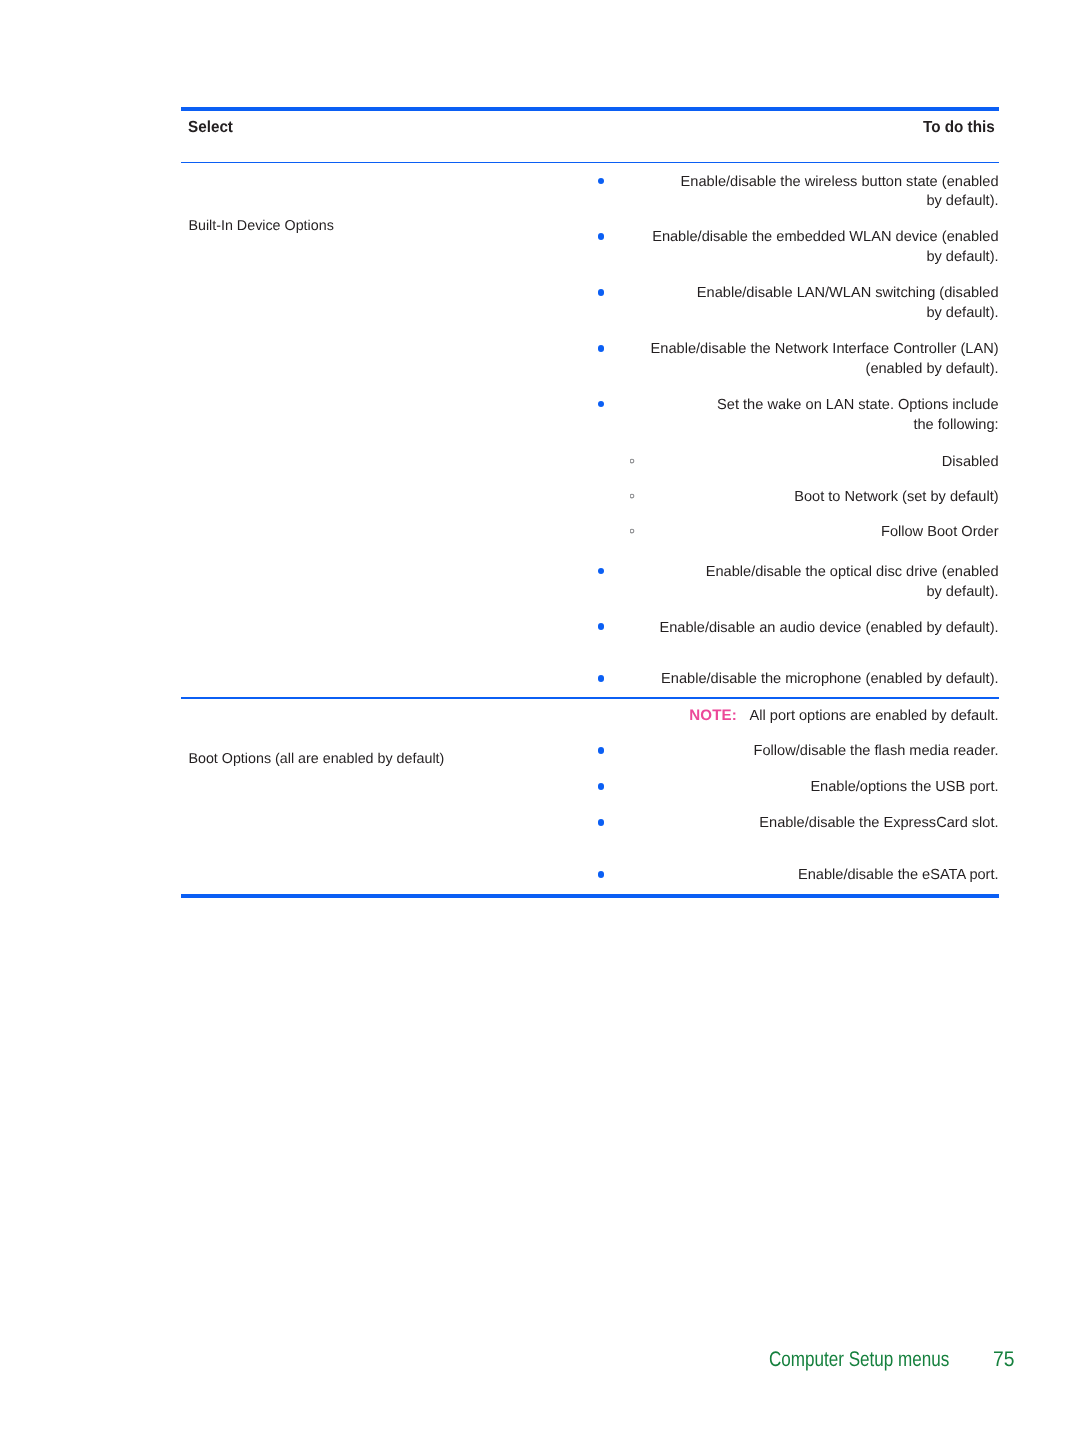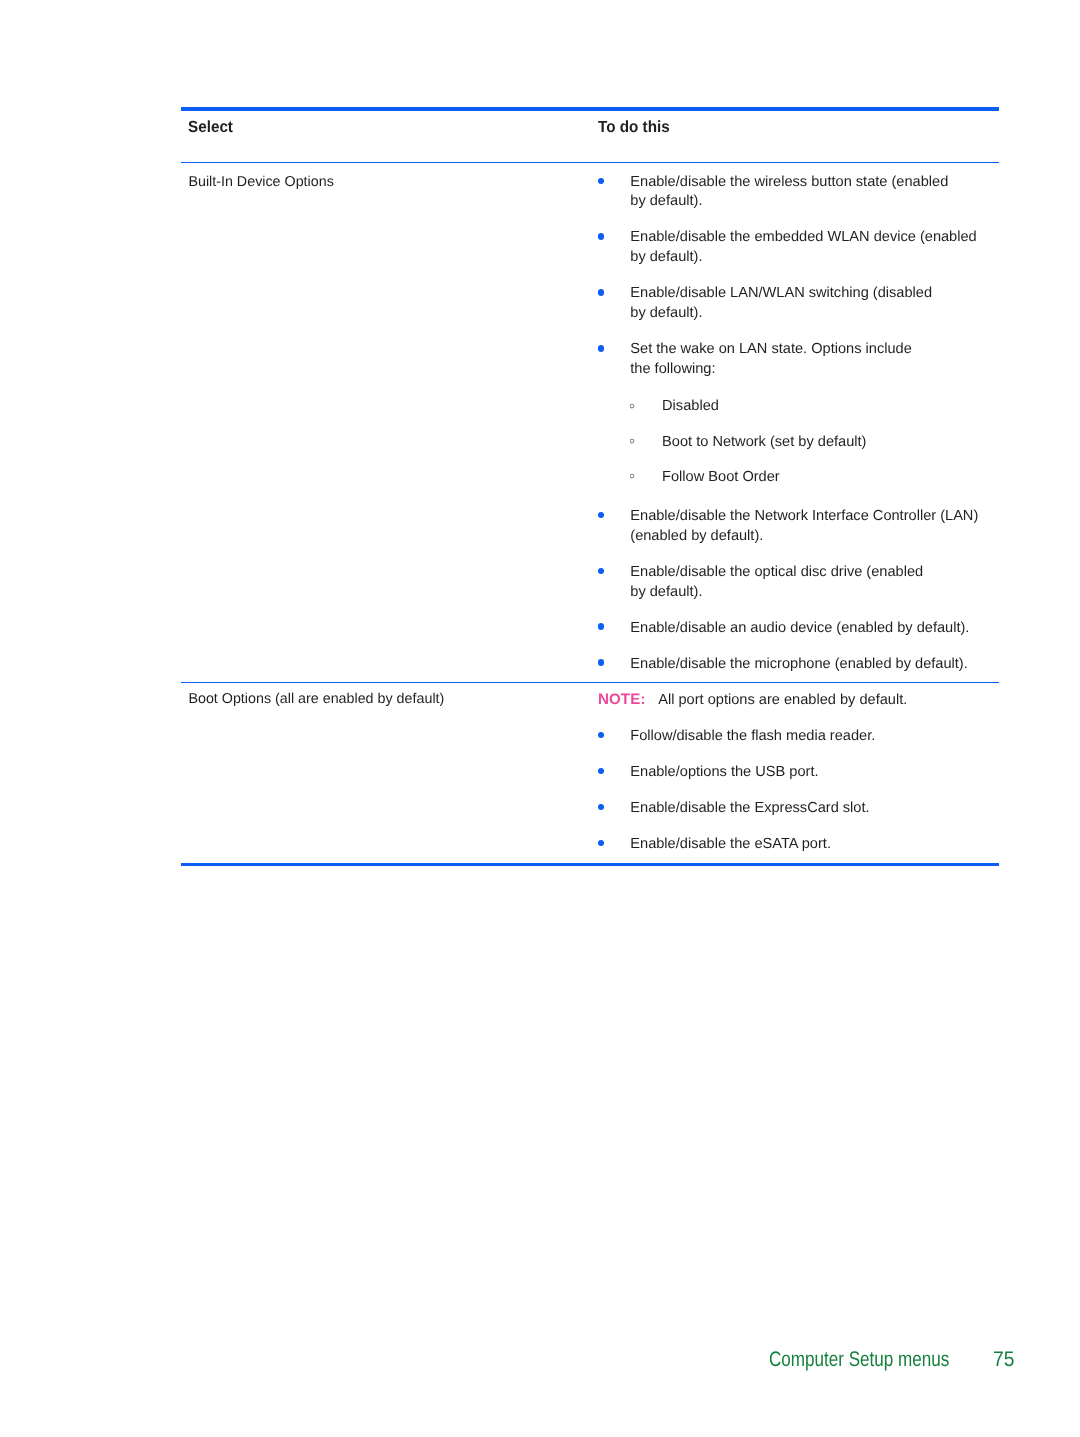--- a/index.html
+++ b/index.html
@@ -16,38 +16,38 @@
 
   
   .tbl { position:absolute; left:181px; top:107.1px; width:817.6px; }
   .rule-top    { height:3.5px; background:#0b5ff4; }
   .rule-head   { height:1.8px; background:#0b5ff4; }
   .rule-row    { height:1.6px; background:#0b5ff4; }
   .rule-bottom { height:3.5px; background:#0b5ff4; }
 
   .row { display:flex; align-items:flex-start; }
   .c1 { width:416.9px; flex:none; box-sizing:border-box; padding-left:7.4px; }
-  .c2 { flex:1 1 auto; box-sizing:border-box; padding-left:0; }
+  .c2 { flex:1 1 auto; box-sizing:border-box; padding-left:0;text-align:right; }
 
   .hdr-row .c1, .hdr-row .c2 { padding-top:7.1px; padding-bottom:25px; }
   .hdr-cell { font-weight:bold; font-size:16.1px; line-height:19px; }
   .hdr-cell > span { display:inline-block; transform:scaleX(0.948); transform-origin:0 50%; }
 
-  .body-row .c1 { padding-top:9.3px; }
+  .body-row .c1 { padding-top:9.3px;margin-top:44px; }
   .body-row .c2 { padding-top:9.2px; padding-bottom:7.2px; }
   .body-row.r2 .c1 { padding-top:6.8px; }
   .body-row.r2 .c2 { padding-top:6.6px; padding-bottom:8.2px; }
   .label { font-size:14.3px; line-height:19.8px; }
   .label > span { display:inline-block; }
 
   
   ul.b1 { list-style:none; margin:0; padding:0; }
   ul.b1 > li { position:relative; padding-left:32.4px; font-size:14.6px;
                line-height:19.8px; margin-bottom:16.2px; }
-  ul.b1 > li:last-child { margin-bottom:0; }
+  ul.b1 > li:last-child { margin-bottom:0;margin-top:32px; }
   .bul { position:absolute; left:-0.1px; top:4.9px; width:6.6px; height:6.6px;
          border-radius:50%; background:#0b5ff4; }
 
   ul.b2 { list-style:none; margin:0; padding:17.8px 0 3.4px 0; overflow:hidden; }
   ul.b2 > li { position:relative; padding-left:31.8px; font-size:14.6px;
                line-height:19.8px; margin-bottom:15.3px; }
   ul.b2 > li:last-child { margin-bottom:0; }
   .bul2 { position:absolute; left:-3.2px; top:3.1px; width:10px; height:10px; }
   .bul2 svg { display:block; }
 
@@ -79,40 +79,40 @@
     <div class="rule-head"></div>
     <div class="row body-row">
       <div class="c1">
           <div class="label"><span>Built-In Device Options</span></div>
         </div>
       <div class="c2">
         <ul class="b1">
           <li><span class="bul"></span><span>Enable/disable the wireless button state (enabled<br>by default).</span></li>
           <li><span class="bul"></span><span>Enable/disable the embedded WLAN device (enabled<br>by default).</span></li>
           <li><span class="bul"></span><span>Enable/disable LAN/WLAN switching (disabled<br>by default).</span></li>
+          <li><span class="bul"></span><span>Enable/disable the Network Interface Controller (LAN)<br>(enabled by default).</span></li>
           <li><span class="bul"></span><span>Set the wake on LAN state. Options include<br>the following:</span>
             <ul class="b2">
               <li><span class="bul2">
                     <svg width="10" height="10" viewBox="0 0 10 10">
                       <circle cx="5" cy="5" r="1.85" fill="none" stroke="#8a8b8e" stroke-width="1.05"></circle>
                     </svg>
                   </span><span>Disabled</span></li>
               <li><span class="bul2">
                     <svg width="10" height="10" viewBox="0 0 10 10">
                       <circle cx="5" cy="5" r="1.85" fill="none" stroke="#8a8b8e" stroke-width="1.05"></circle>
                     </svg>
                   </span><span>Boot to Network (set by default)</span></li>
               <li><span class="bul2">
                     <svg width="10" height="10" viewBox="0 0 10 10">
                       <circle cx="5" cy="5" r="1.85" fill="none" stroke="#8a8b8e" stroke-width="1.05"></circle>
                     </svg>
                   </span><span>Follow Boot Order</span></li>
             </ul>
           </li>
-          <li><span class="bul"></span><span>Enable/disable the Network Interface Controller (LAN)<br>(enabled by default).</span></li>
           <li><span class="bul"></span><span>Enable/disable the optical disc drive (enabled<br>by default).</span></li>
           <li><span class="bul"></span><span>Enable/disable an audio device (enabled by default).</span></li>
           <li><span class="bul"></span><span>Enable/disable the microphone (enabled by default).</span></li>
         </ul>
       </div>
     </div>
     <div class="rule-row"></div>
     <div class="row body-row r2">
       <div class="c1">
           <div class="label"><span>Boot Options (all are enabled by default)</span></div>

